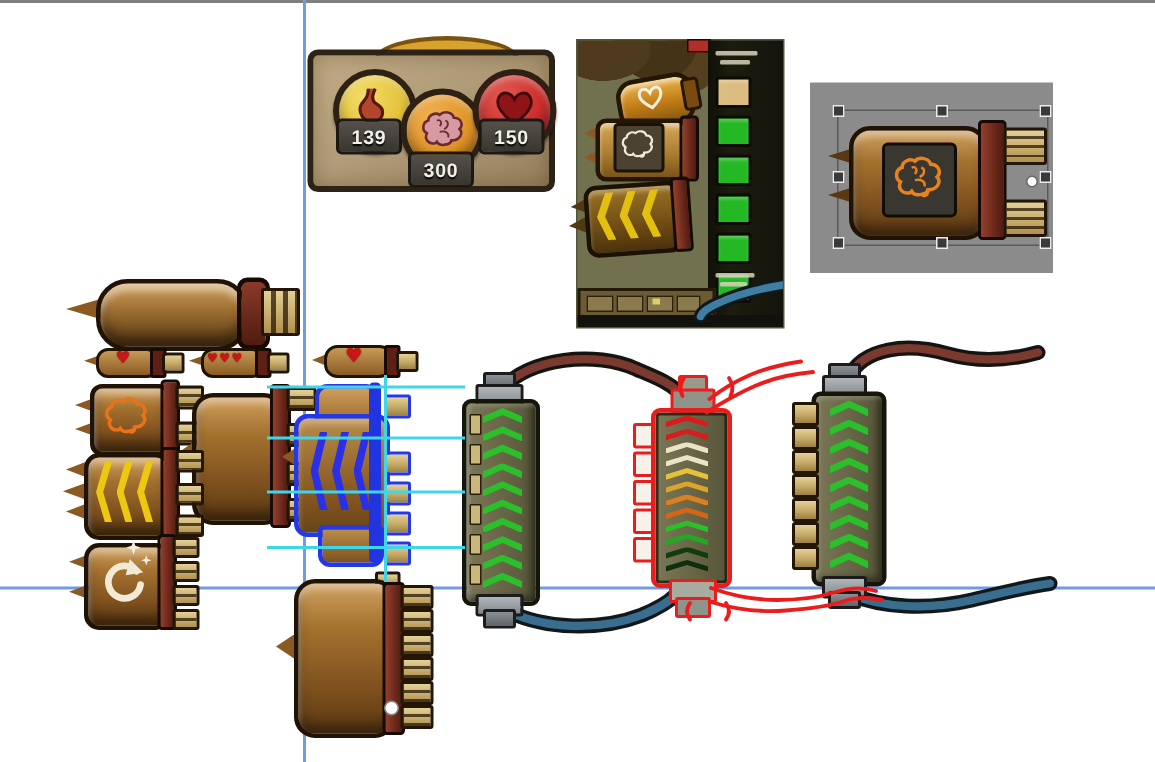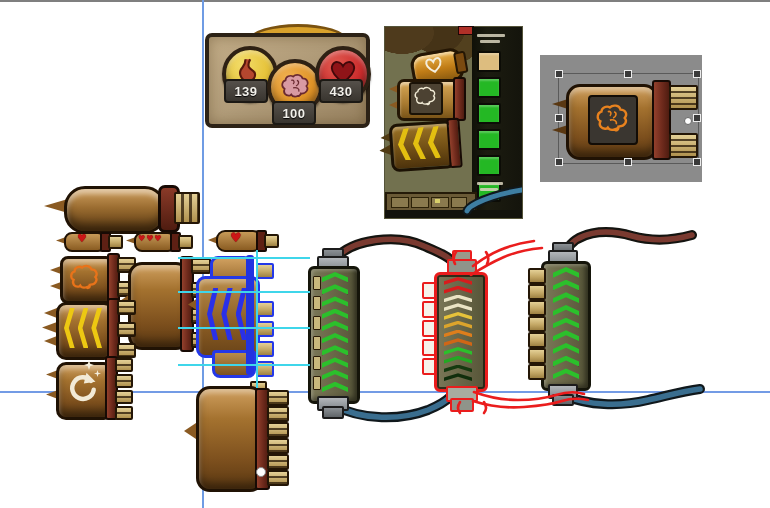--- a/index.html
+++ b/index.html
@@ -88,28 +88,28 @@
       </svg>
     </div>
     <div class="abs plate" style="left:15px;top:42px;width:40px;height:20px;">139</div>
 
     <div class="abs badge" style="left:58px;top:22px;width:48px;height:48px;background:radial-gradient(circle at 35% 30%,#f0b050,#e09428 55%,#b06c18 100%);">
       <svg class="abs" style="left:7px;top:8px;" width="34" height="30" viewBox="0 0 36 30">
         <path d="M13 25 C8 26 5 22 7 18 C3 16 4 10 8 9 C8 5 13 3 16 5 C19 2 25 3 26 7 C31 7 33 12 30 15 C33 18 30 23 25 23 C23 26 16 28 14 24 Z" fill="#d89aa2" stroke="#6a2a30" stroke-width="1.8"></path>
         <path d="M14 9 C17 8 18 11 16 13 M20 9 C23 10 22 14 19 15 M16 17 C20 16 23 18 22 21 M24 22 C24 26 21 27 20 25" fill="none" stroke="#6a2a30" stroke-width="1.3"></path>
       </svg>
     </div>
-    <div class="abs plate" style="left:63px;top:64px;width:40px;height:20px;">100</div>
+    <div class="abs plate" style="left:63px;top:64px;width:40px;height:20px;">300</div>
 
     <div class="abs badge" style="left:106px;top:9px;width:48px;height:48px;background:radial-gradient(circle at 35% 30%,#e05a50,#cc2d2d 55%,#8f1a1a 100%);">
       <svg class="abs" style="left:10px;top:9px;" width="28" height="26" viewBox="0 0 24 22">
         <path d="M12 20 C4 14 1 9 3 5 C5 1 10 2 12 6 C14 2 19 1 21 5 C23 9 20 14 12 20 Z" fill="#8f1418" stroke="#40080a" stroke-width="1.6"></path>
       </svg>
     </div>
-    <div class="abs plate" style="left:110px;top:42px;width:40px;height:20px;">430</div>
+    <div class="abs plate" style="left:110px;top:42px;width:40px;height:20px;">150</div>
   </div>
 
   <div class="abs z2 gshot" style="left:385px;top:27px;width:137px;height:191px;">
     <div class="abs" style="left:0;top:0;width:95px;height:58px;background:
       radial-gradient(ellipse 45px 30px at 18% 10%,#4e3a1c 0 70%,transparent 71%),
       radial-gradient(ellipse 40px 38px at 55% 0%,#453317 0 70%,transparent 71%),
       radial-gradient(ellipse 26px 44px at 82% 5%,#52401e 0 70%,transparent 71%);"></div>
 
     <div class="abs" style="left:73px;top:-1px;width:14px;height:7px;background:#b03028;border:1px solid #200606;"></div>
 

